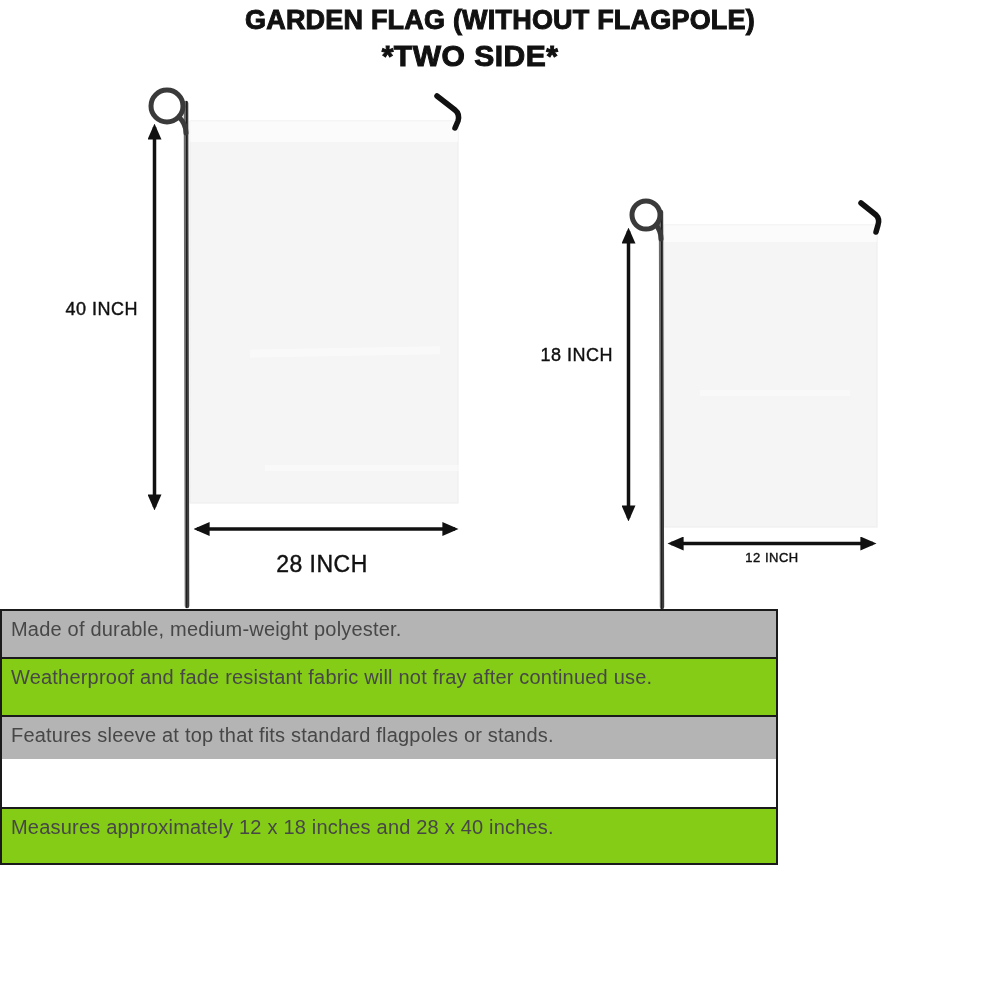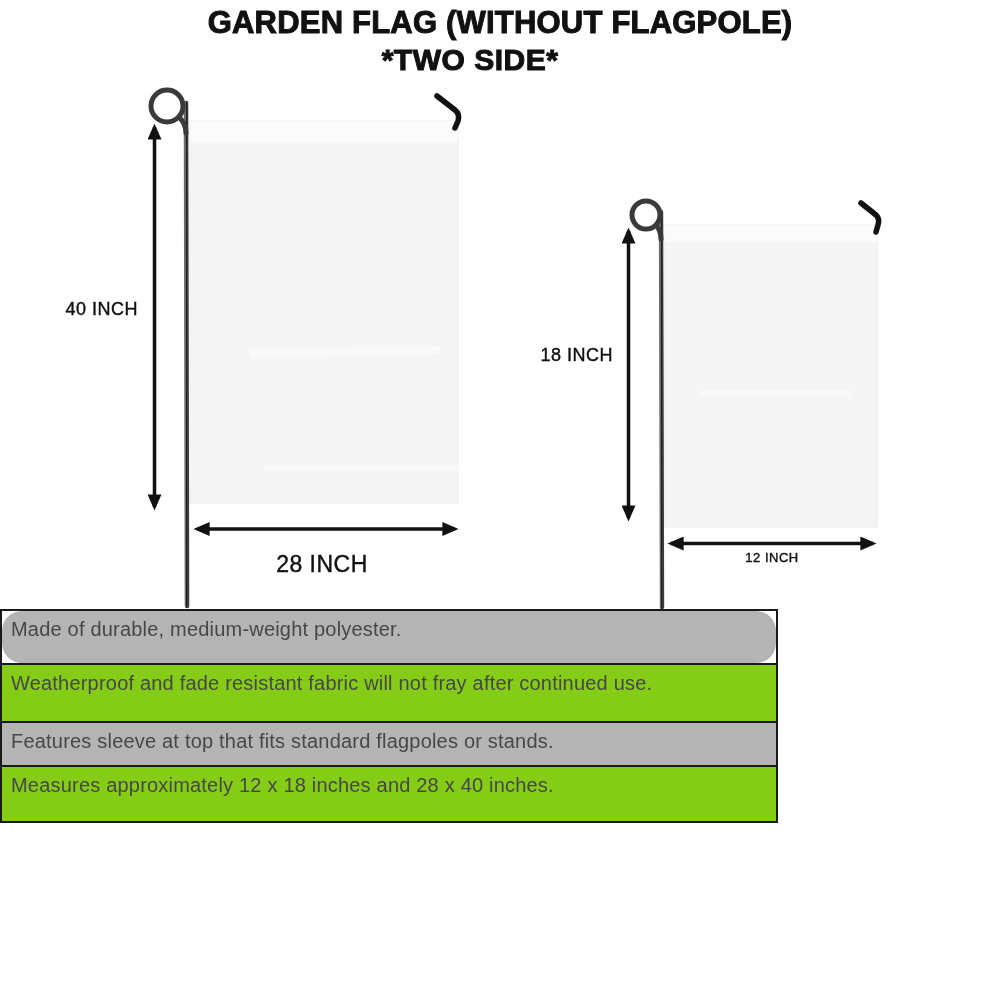--- a/index.html
+++ b/index.html
@@ -3,21 +3,21 @@
 <meta charset="utf-8">
 <style>
   html,body{margin:0;padding:0;background:#ffffff;}
   .stage{
     position:relative;width:1000px;height:1000px;background:#ffffff;overflow:hidden;
     font-family:"Liberation Sans","DejaVu Sans",sans-serif;color:#1a1a1a;
   }
   
   .title-block{position:absolute;top:6px;left:0;width:1000px;text-align:center;line-height:1.1;}
   .title-line1{
-    font-size:31px;font-weight:bold;letter-spacing:.2px;color:#111;
+    font-size:27px;font-weight:bold;letter-spacing:.2px;color:#111;
     -webkit-text-stroke:1px #111;
   }
   .title-line2{
     position:relative;left:-30px;margin-top:3px;
     font-size:30px;font-weight:bold;letter-spacing:.5px;color:#111;
     -webkit-text-stroke:1px #111;
   }
   
   .diagram-svg{position:absolute;top:0;left:0;width:1000px;height:1000px;}
   
@@ -34,21 +34,21 @@
     position:absolute;top:609px;left:0;width:774px;
     border:2.5px solid #1a1a1a;
   }
   .feature-row{
     box-sizing:border-box;padding:6px 0 0 9px;
     font-size:20px;letter-spacing:.2px;color:#474747;line-height:1.25;
   }
   .feature-row + .feature-row{border-top:2.5px solid #1a1a1a;}
   .row-gray{background:#b4b4b4;height:52px;}
   .row-white{background:#84cc16;height:56px;}
-  .r1{height:52px;border-radius:20px;} .r2{height:58px;} .r3{height:44px;} .r4{height:56px;} .r5{height:53px;}
+  .r1{height:46px;} .r2{height:58px;} .r3{height:44px;} .r4{height:56px;margin-top:48px;} .r5{height:53px;}
 </style>
 </head>
 <body>
 
 <div class="stage">
 
   <div class="title-block">
     <div class="title-line1">GARDEN FLAG (WITHOUT FLAGPOLE)</div>
     <div class="title-line2">*TWO SIDE*</div>
   </div>

